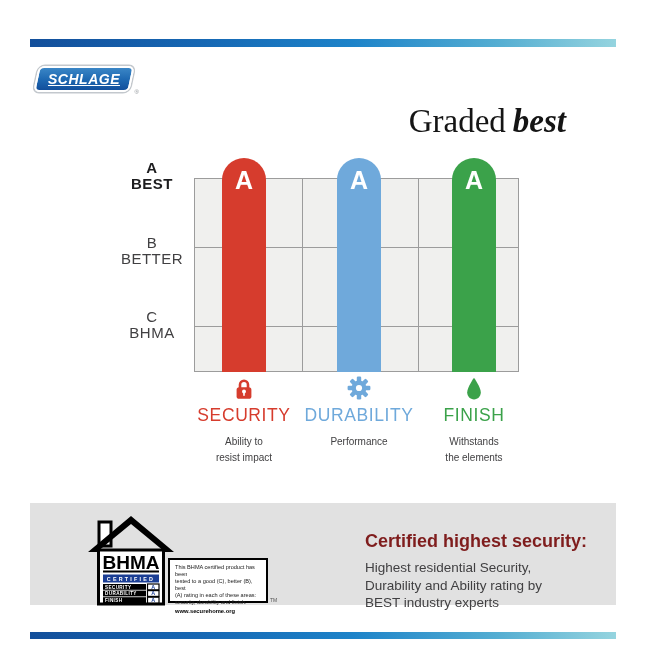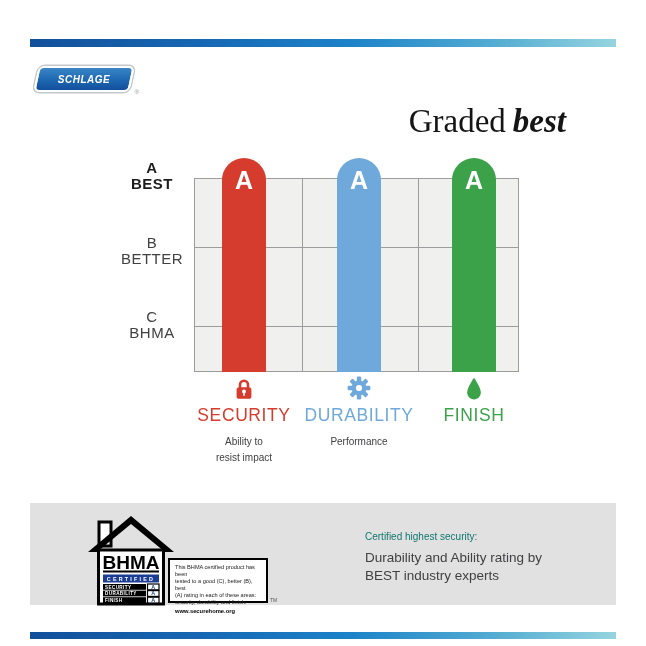--- a/index.html
+++ b/index.html
@@ -19,21 +19,21 @@
   
   .logo { position:absolute; left:36px; top:66px; width:96px; height:26px; }
   .logo .badge {
     position:absolute; inset:0; transform:skewX(-12deg);
     background:linear-gradient(180deg,#3a86c6 0%,#1d67b1 55%,#124f9c 100%);
     border:2px solid #fff; border-radius:6px;
     box-shadow:0 0 0 1.5px #c3c8cd;
   }
   .logo .txt {
     position:absolute; inset:0; display:flex; align-items:center; justify-content:center;
-    color:#fff; font-weight:bold; font-style:italic; font-size:10px; letter-spacing:.5px;
+    color:#fff; font-weight:bold; font-style:italic; font-size:14px; letter-spacing:.5px;text-decoration:underline;
   }
   .logo .reg { position:absolute; right:-7px; bottom:-3px; font-size:6px; color:#8a8f94; font-style:normal; }
 
   
   .headline {
     position:absolute; top:103px; right:80px;
     font-family:"Liberation Serif", serif; font-size:33px; color:#151515; white-space:nowrap;
   }
   .headline .em { font-weight:bold; font-style:italic; margin-left:7px; }
 
@@ -76,21 +76,21 @@
 
   .fineprint {
     position:absolute; left:168px; top:558px; width:100px; height:45px;
     background:#fff; border:2px solid #000; padding:4px 3px 3px 5px;
     font-size:5.6px; line-height:6.9px; color:#222;
   }
   .fineprint .site { margin-top:3px; font-weight:bold; font-size:5.8px; color:#000; }
   .tm { position:absolute; left:270px; top:597px; font-size:5px; color:#555; }
 
   .cert-text { position:absolute; left:365px; top:531px; }
-  .cert-text .head { font-size:10px; font-weight:normal; color:#0f766e; }
+  .cert-text .head { font-size:18px; font-weight:bold; color:#7f1d1d; }
   .cert-text .body { margin-top:7px; font-size:13.5px; line-height:17.5px; color:#414042; }
 </style>
 </head>
 <body>
 
 <div class="stage">
 
   <div class="rule top"></div>
 
   <div class="logo">
@@ -172,20 +172,24 @@
     </div>
   </div>
 
   <div class="col c3">
     <div class="icn">
       <svg width="18" height="23" viewBox="0 0 18 23">
         <path d="M9 0.8 C9 0.8 2.2 10.3 2.2 15.3 C2.2 19.5 5.2 22.4 9 22.4 C12.8 22.4 15.8 19.5 15.8 15.3 C15.8 10.3 9 0.8 9 0.8 Z" fill="#3ba24a"></path>
       </svg>
     </div>
     <div class="name">FINISH</div>
+    <div class="desc">
+      <div>Withstands</div>
+      <div>the elements</div>
+    </div>
   </div>
 
   <div class="panel"></div>
 
   <svg class="bhma" width="86" height="92" viewBox="0 0 86 92" font-family="Liberation Sans, sans-serif">
     <rect x="11" y="7" width="12" height="24" fill="#fff" stroke="#000" stroke-width="3"></rect>
     <path d="M0 37 L43 1 L86 37 L77 37 L43 9 L9 37 Z" fill="#000"></path>
     <rect x="10.5" y="35" width="65" height="54" fill="#fff" stroke="#000" stroke-width="3"></rect>
     <text x="43" y="53.5" text-anchor="middle" font-size="19" font-weight="bold" fill="#000">BHMA</text>
     <rect x="15" y="55.5" width="56" height="2" fill="#000"></rect>
@@ -213,20 +217,21 @@
     <div>tested to a good (C), better (B), best</div>
     <div>(A) rating in each of these areas:</div>
     <div>security, durability and finish.</div>
     <div class="site">www.securehome.org</div>
   </div>
   <div class="tm">TM</div>
 
   <div class="cert-text">
     <div class="head">Certified highest security:</div>
     <div class="body">
+      <div>Highest residential Security,</div>
       <div>Durability and Ability rating by</div>
       <div>BEST industry experts</div>
     </div>
   </div>
 
   <div class="rule bottom"></div>
 
 </div>
 
 </body></html>

